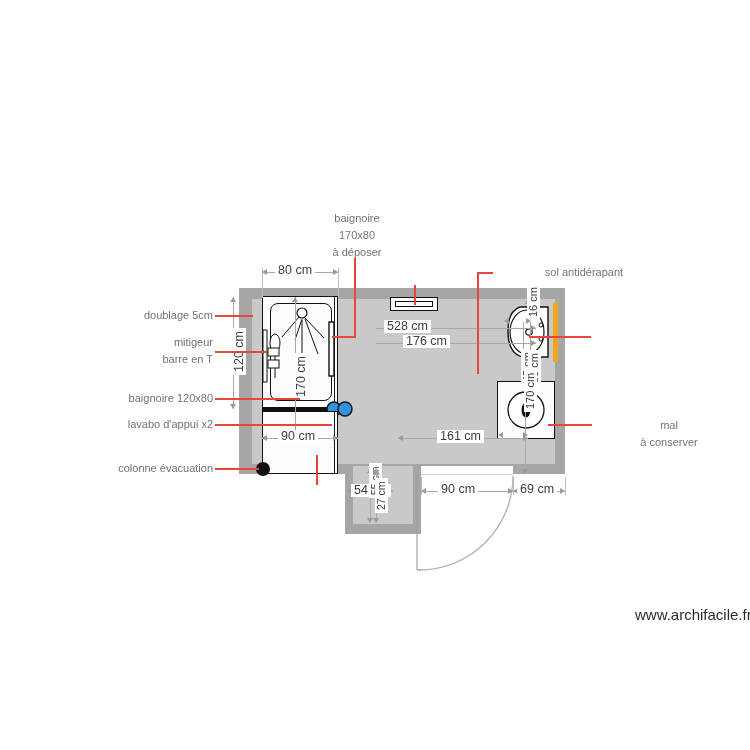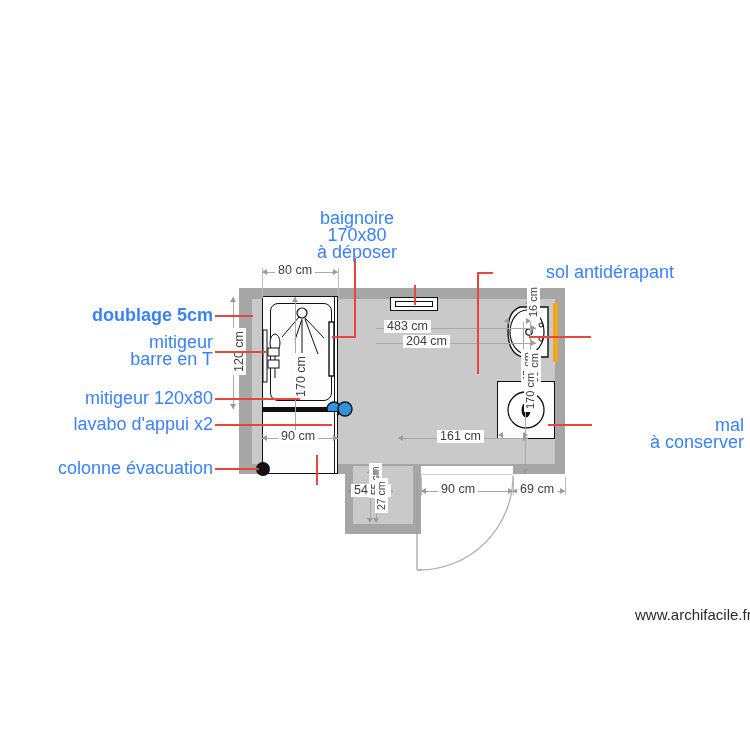--- a/index.html
+++ b/index.html
@@ -34,26 +34,26 @@
   .arw-l{border-top:3px solid transparent;border-bottom:3px solid transparent;border-right:5px solid #9a9a9a;}
   .arw-r{border-top:3px solid transparent;border-bottom:3px solid transparent;border-left:5px solid #9a9a9a;}
   .arw-u{border-left:3px solid transparent;border-right:3px solid transparent;border-bottom:5px solid #9a9a9a;}
   .arw-d{border-left:3px solid transparent;border-right:3px solid transparent;border-top:5px solid #9a9a9a;}
 
   
   .lead{position:absolute;background:#e8453c;}
   .lead-h{height:2px;}
   .lead-v{width:2px;}
   .note{
-    position:absolute;font-size:18px;color:#3b82f6;line-height:17px;
+    position:absolute;font-size:11px;color:#737373;line-height:17px;
     white-space:pre;
   }
   .note.r{text-align:right;}
   .note.c{text-align:center;}
-  .note.l{text-align:right;}
+  .note.l{text-align:center;}
 
   .wm{position:absolute;font-size:15px;color:#2b2b2b;}
 
   svg{overflow:visible;}
 </style>
 </head>
 <body>
 
 <div class="plan">
 
@@ -147,25 +147,25 @@
   <div class="arw arw-d" style="left:292px;top:434px;"></div>
   <div class="dimtxt v" style="left:295px;top:400px;transform:rotate(-90deg);">170 cm</div>
 
   <div class="dimline" style="left:262px;top:438px;width:76px;"></div>
   <div class="arw arw-l" style="left:262px;top:435px;"></div>
   <div class="arw arw-r" style="left:333px;top:435px;"></div>
   <div class="dimtxt" style="left:278px;top:430px;">90 cm</div>
 
   <div class="dimline" style="left:376px;top:328px;width:160px;"></div>
   <div class="arw arw-r" style="left:531px;top:325px;"></div>
-  <div class="dimtxt" style="left:384px;top:320px;">483 cm</div>
+  <div class="dimtxt" style="left:384px;top:320px;">528 cm</div>
 
   <div class="dimline" style="left:376px;top:343px;width:160px;"></div>
   <div class="arw arw-r" style="left:531px;top:340px;"></div>
-  <div class="dimtxt" style="left:403px;top:335px;">204 cm</div>
+  <div class="dimtxt" style="left:403px;top:335px;">176 cm</div>
 
   <div class="dimline" style="left:398px;top:438px;width:130px;"></div>
   <div class="arw arw-l" style="left:398px;top:435px;"></div>
   <div class="arw arw-r" style="left:523px;top:435px;"></div>
   <div class="dimtxt" style="left:437px;top:430px;">161 cm</div>
 
   <div class="ext" style="left:421px;top:477px;width:1px;height:18px;background:#bdbdbd;"></div>
   <div class="ext" style="left:513px;top:477px;width:1px;height:18px;background:#bdbdbd;"></div>
   <div class="ext" style="left:565px;top:477px;width:1px;height:18px;background:#bdbdbd;"></div>
   <div class="dimline" style="left:421px;top:491px;width:92px;"></div>
@@ -205,28 +205,28 @@
   <div class="dimlinev" style="left:525px;top:370px;height:104px;"></div>
   <div class="arw arw-d" style="left:522px;top:469px;"></div>
   <div class="dimtxt v" style="left:524px;top:412px;transform:rotate(-90deg);font-size:11px;">170 cm</div>
 
   <div class="arw arw-l" style="left:504px;top:318px;"></div>
   <div class="arw arw-r" style="left:526px;top:318px;"></div>
   <div class="arw arw-l" style="left:498px;top:432px;"></div>
   <div class="arw arw-r" style="left:523px;top:432px;"></div>
 
   <div class="lead lead-h" style="left:215px;top:315px;width:38px;"></div>
-  <div class="note r" style="left:18px;top:307px;width:195px;font-weight:bold;">doublage 5cm</div>
+  <div class="note r" style="left:18px;top:307px;width:195px;">doublage 5cm</div>
 
   <div class="lead lead-h" style="left:215px;top:351px;width:52px;"></div>
   <div class="note r" style="left:18px;top:334px;width:195px;">mitigeur
 barre en T</div>
 
   <div class="lead lead-h" style="left:215px;top:398px;width:85px;"></div>
-  <div class="note r" style="left:18px;top:390px;width:195px;">mitigeur 120x80</div>
+  <div class="note r" style="left:18px;top:390px;width:195px;">baignoire 120x80</div>
 
   <div class="lead lead-h" style="left:215px;top:424px;width:117px;"></div>
   <div class="note r" style="left:18px;top:416px;width:195px;">lavabo d'appui x2</div>
 
   <div class="lead lead-h" style="left:215px;top:468px;width:44px;"></div>
   <div class="note r" style="left:18px;top:460px;width:195px;">colonne évacuation</div>
 
   <div class="lead lead-v" style="left:316px;top:455px;height:30px;"></div>
 
   <div class="lead lead-v" style="left:354px;top:258px;height:78px;"></div>

